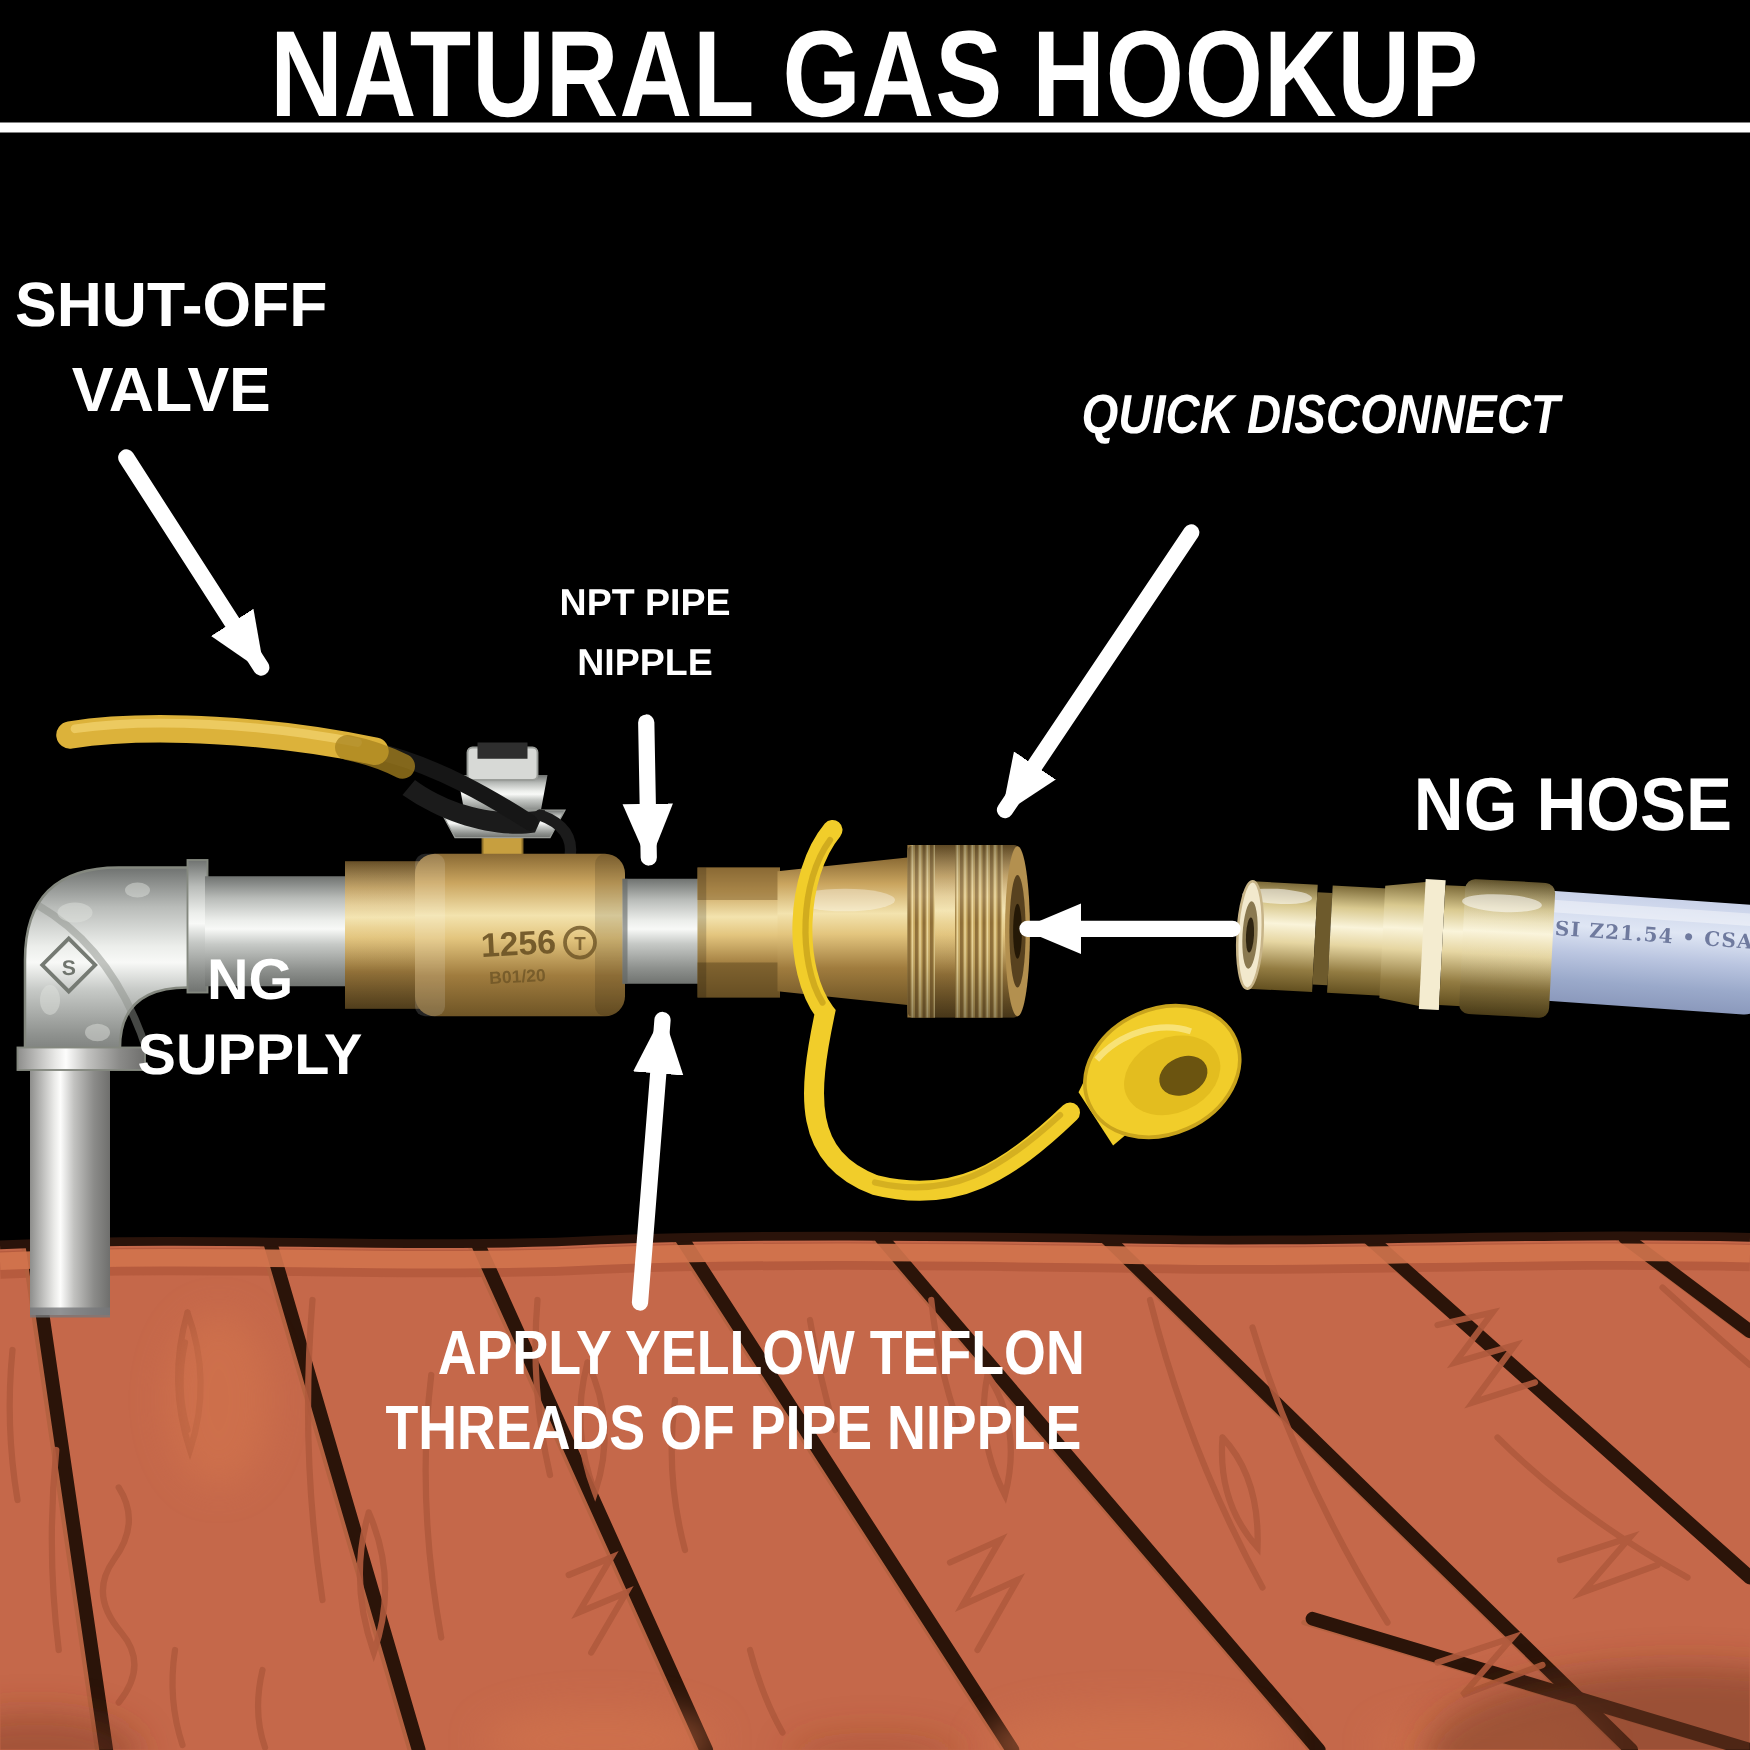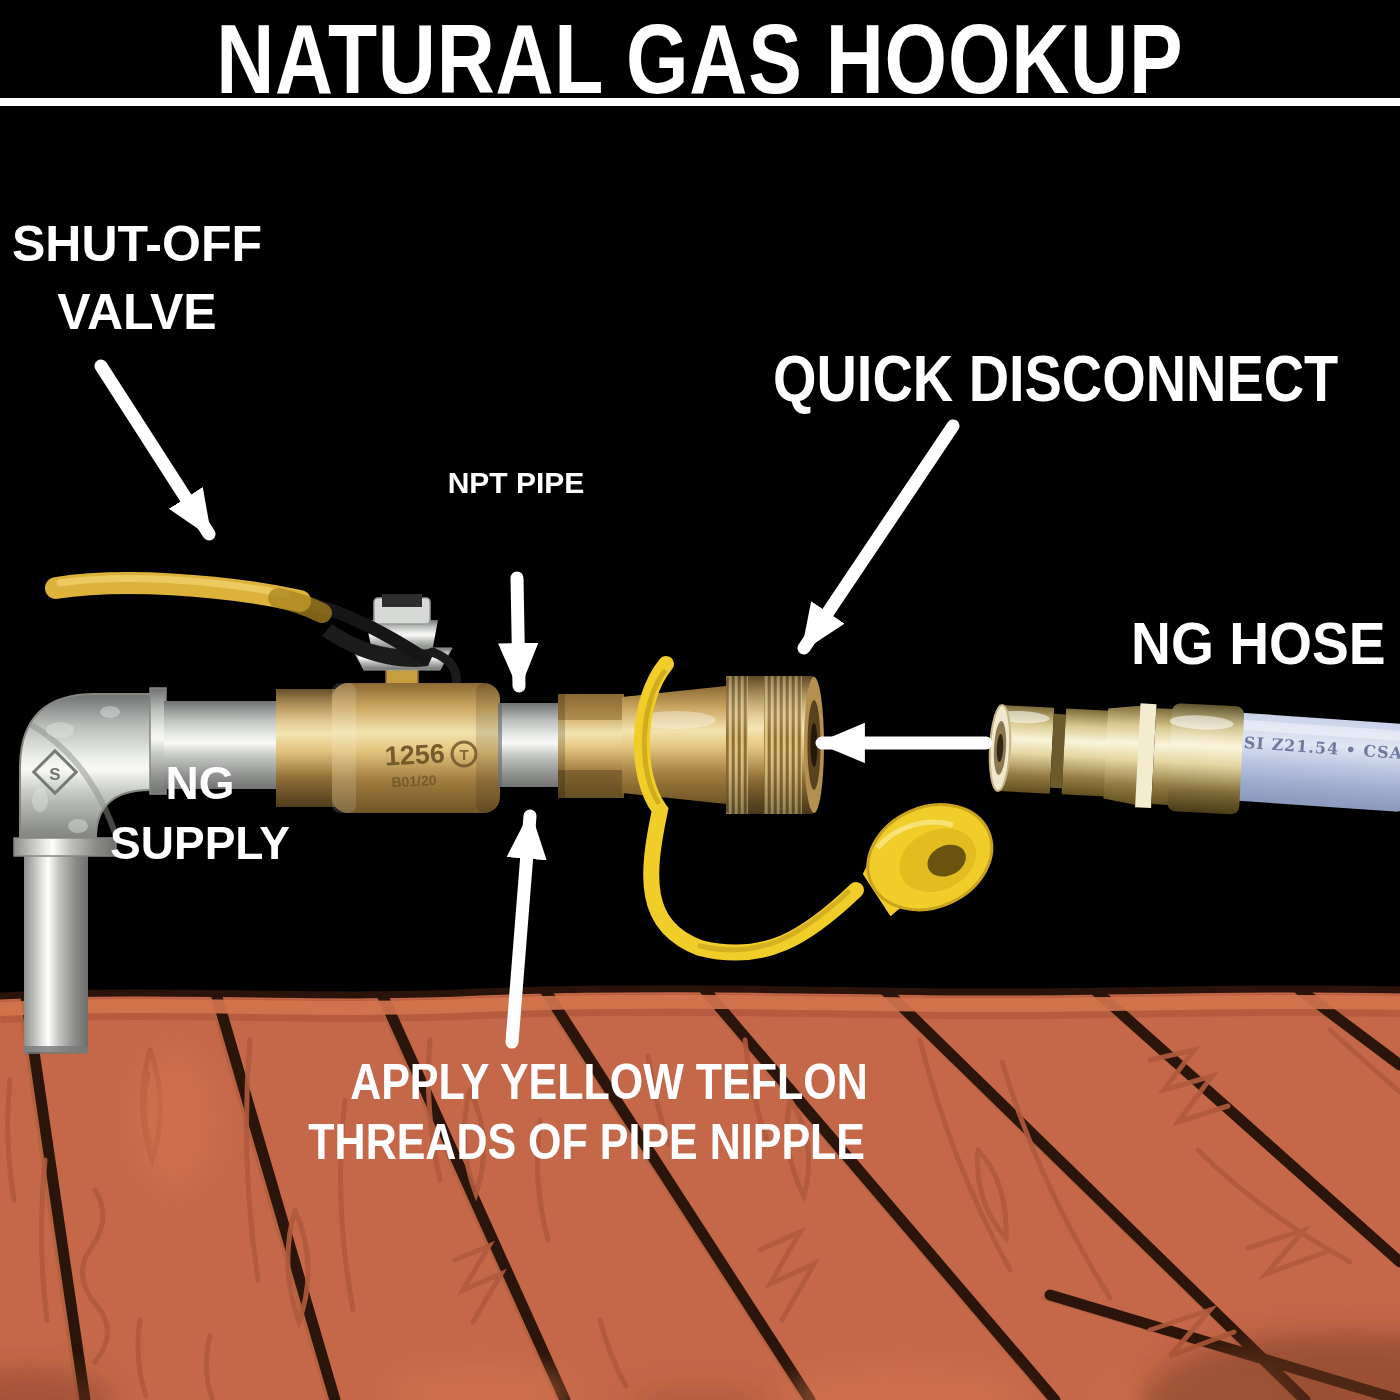--- a/index.html
+++ b/index.html
@@ -8,21 +8,21 @@
   svg{position:absolute;left:0;top:0;}
   .label{position:absolute;color:#fff;font-weight:bold;text-align:center;z-index:5;}
   .label .ln{display:block;white-space:nowrap;}
   .cx82{display:inline-block;transform:scaleX(.82);transform-origin:50% 50%;white-space:nowrap;}
   .cx86{display:inline-block;transform:scaleX(.86);transform-origin:50% 50%;white-space:nowrap;}
   .cx92{display:inline-block;transform:scaleX(.92);transform-origin:50% 50%;white-space:nowrap;}
   #title{left:0;top:10px;width:1400px;font-size:98px;line-height:1.0;letter-spacing:1px;}
   #rule{position:absolute;left:0;top:98px;width:1400px;height:8px;background:#fff;z-index:4;}
   #lbl-shutoff{left:-13px;top:210px;width:300px;font-size:50px;line-height:1.36;}
   #lbl-npt{left:366px;top:459px;width:300px;font-size:30px;line-height:1.6;}
-  #lbl-quick{left:726px;top:346px;width:660px;font-size:65px;line-height:1;}
+  #lbl-quick{left:726px;top:310px;width:660px;font-size:44px;line-height:1;font-style:italic;}
   #lbl-nghose{left:1108px;top:614px;width:300px;font-size:60px;line-height:1;}
   #lbl-ngsupply{left:50px;top:754px;width:300px;font-size:46px;line-height:1.3;}
   #lbl-sealant{left:220px;top:1052px;width:690px;font-size:50px;line-height:1.2;text-align:right;}
 </style>
 </head>
 <body>
 
 <div id="canvas">
 
 <svg width="1400" height="1400" viewBox="0 0 1400 1400">
@@ -307,20 +307,21 @@
   </div>
   <div id="rule"></div>
 
   <div class="label" id="lbl-shutoff">
     <span class="ln">SHUT-OFF</span>
     <span class="ln">VALVE</span>
   </div>
 
   <div class="label" id="lbl-npt">
     <span class="ln">NPT PIPE</span>
+    <span class="ln">NIPPLE</span>
   </div>
 
   <div class="label" id="lbl-quick">
     <span class="cx86">QUICK DISCONNECT</span>
   </div>
 
   <div class="label" id="lbl-nghose">
     <span class="cx92">NG HOSE</span>
   </div>
 

